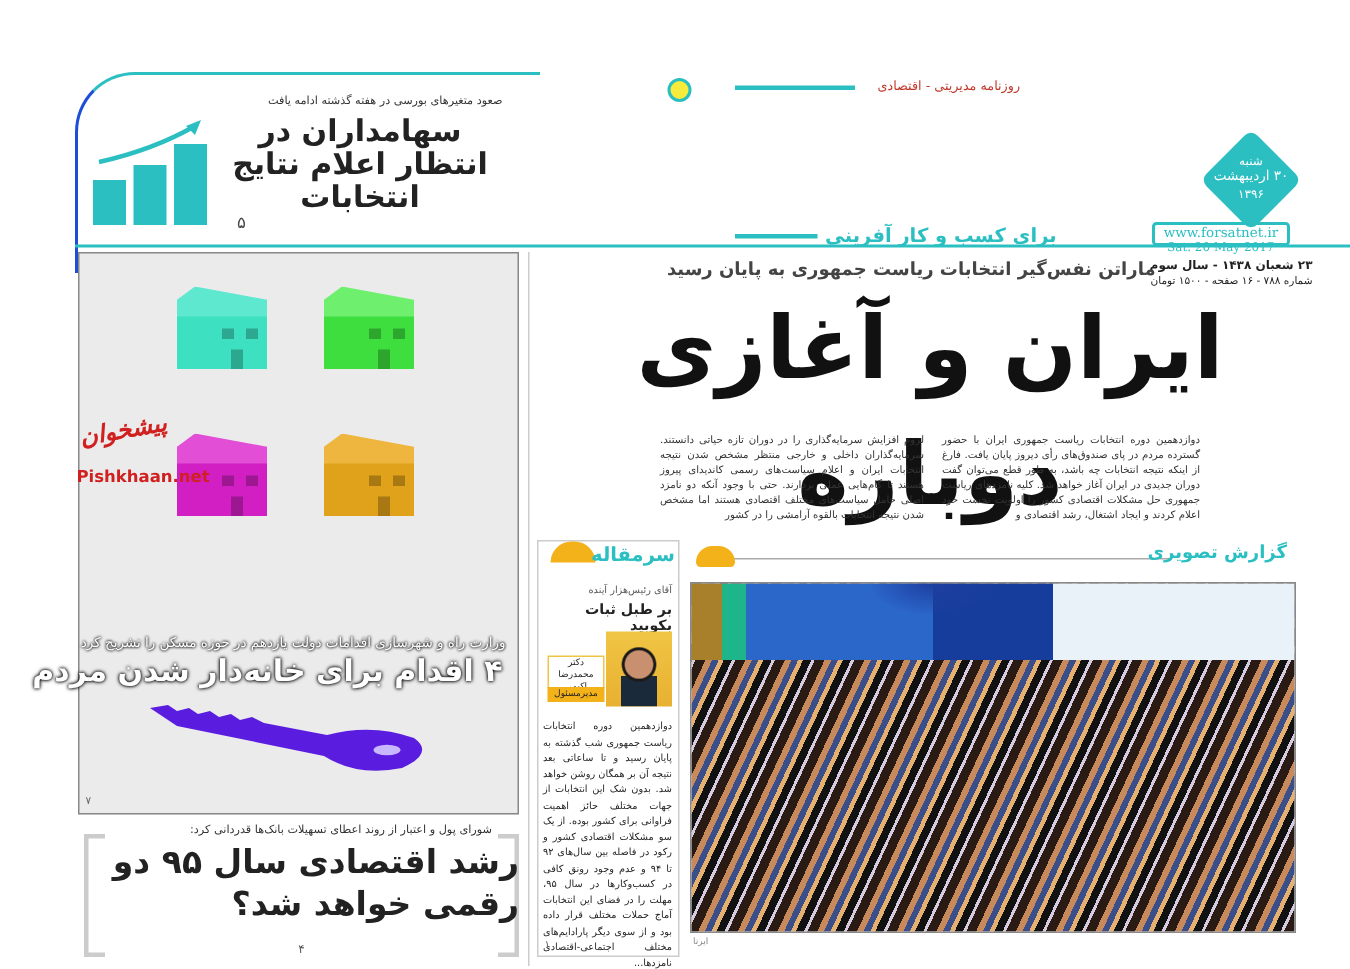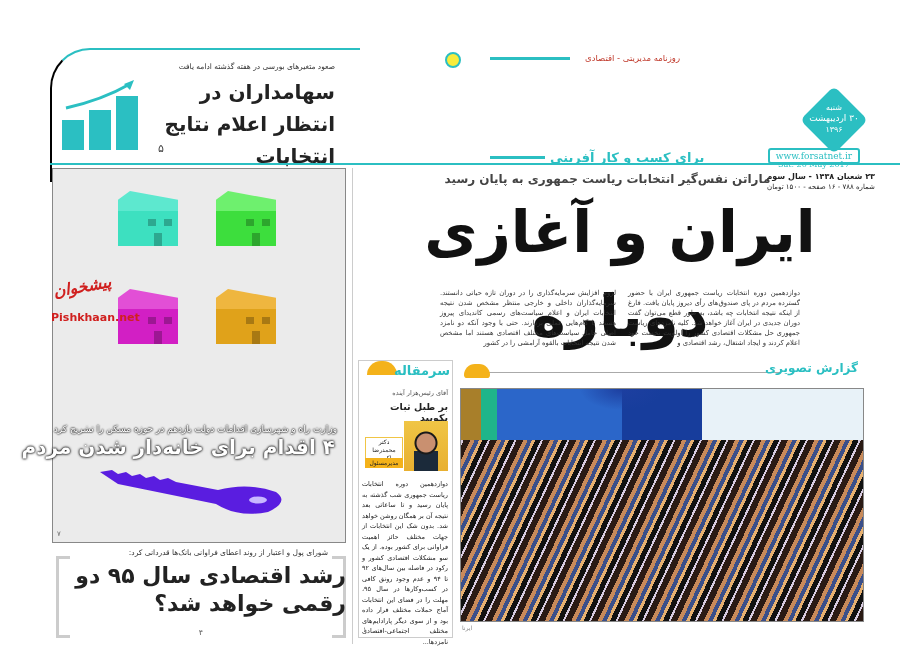--- a/index.html
+++ b/index.html
@@ -10,25 +10,25 @@
 .logo-line{position:absolute;height:3px;background:#2bbfc2}
 .logo{position:absolute;left:368px;top:20px;width:330px;height:90px;font-family:"DejaVu Sans",sans-serif;font-weight:bold;font-size:70px;line-height:90px;color:#2bbfc2;text-align:center;direction:rtl;letter-spacing:-2px}
 .sun{position:absolute;left:395px;top:4px;width:16px;height:16px;border-radius:50%;background:#f7ec3b;border:2px solid #2bbfc2}
 .kicker{position:absolute;left:535px;top:5px;font-size:8.5px;color:#c0392b;white-space:nowrap}
 .slogan{position:absolute;left:500px;top:102px;font-size:13px;color:#2bbfc2;font-weight:bold;white-space:nowrap}
 .date-badge{position:absolute;left:760px;top:48px;width:48px;height:48px;transform:rotate(45deg);background:#2bbfc2;border-radius:6px}
 .date-badge-text{position:absolute;left:757px;top:54px;width:54px;text-align:center;color:#fff;font-size:8px;line-height:11px}
 .meta{position:absolute;left:725px;width:100px;text-align:right;font-size:8px;white-space:nowrap}
 .url-box{position:absolute;left:718px;top:148px;width:92px;height:16px;border:2px solid #2bbfc2;border-radius:3px;font-family:"DejaVu Serif",serif;font-size:9px;color:#2bbfc2;text-align:center;line-height:12px;direction:ltr}
 
-.teaser{left:50px;top:48px;width:310px;height:134px;border-top:2px solid #2bbfc2;border-left:2px solid #000000;border-radius:40px 0 0 0}
+.teaser{left:50px;top:48px;width:310px;height:134px;border-top:2px solid #2bbfc2;border-left:2px solid #1d4ed8;border-radius:40px 0 0 0}
 .bars{position:absolute;left:10px;top:40px;width:80px;height:60px}
 .bar{position:absolute;bottom:0;width:22px;background:#2bbfc2}
 .teaser-kicker{position:absolute;right:25px;top:12px;font-size:7.5px;color:#333;white-space:nowrap}
-.teaser-title{position:absolute;right:25px;top:26px;width:190px;font-size:20px;font-weight:bold;line-height:32px;text-align:right}
+.teaser-title{position:absolute;right:25px;top:26px;width:190px;font-size:20px;font-weight:bold;line-height:22px;text-align:center}
 .teaser-body{position:absolute;right:25px;top:80px;width:210px;font-size:6.5px;line-height:10px;text-align:justify}
 .page-ref{position:absolute;font-size:11px;color:#444}
 .rule{height:2px;background:#2bbfc2}
 
 .supra{left:375px;top:172px;width:465px;text-align:center;font-size:12px;color:#444;font-weight:bold}
 .headline{left:360px;top:190px;width:520px;text-align:center;font-size:58px;font-weight:bold;line-height:84px;color:#111;letter-spacing:-1px}
 .lead-col{top:288px;font-size:6.8px;line-height:10px;text-align:justify;color:#333}
 
 .editorial{left:358px;top:360px;width:95px;height:278px;border:1px solid #ccc}
 .ed-tab{position:absolute;right:2px;top:2px;font-size:13px;font-weight:bold;color:#2bbfc2}
@@ -174,16 +174,16 @@
   <svg class="key" viewBox="0 0 190 50">
     <path d="M2 6 L14 4 L20 8 L28 6 L34 10 L42 8 L48 12 L56 10 L62 14 L70 12 L78 16 L120 24 Q150 16 178 26 Q192 36 170 46 Q140 52 118 38 L20 18 Z" fill="#5a1de0"></path>
     <ellipse cx="160" cy="34" rx="9" ry="3.5" fill="#c8b8ff"></ellipse>
   </svg>
   <div class="lb-pg">۷</div>
 </div>
 
 <div class="abs bottom-teaser">
   <div class="bt-bracket-l"></div>
   <div class="bt-bracket-r"></div>
-  <div class="bt-kicker">شورای پول و اعتبار از روند اعطای فراوانی بانک‌ها قدردانی کرد:</div>
+  <div class="bt-kicker">شورای پول و اعتبار از روند اعطای تسهیلات بانک‌ها قدردانی کرد:</div>
   <div class="bt-title">رشد اقتصادی سال ۹۵ دو رقمی خواهد شد؟</div>
   <div class="bt-pg">۴</div>
 </div>
 
 </body></html>

